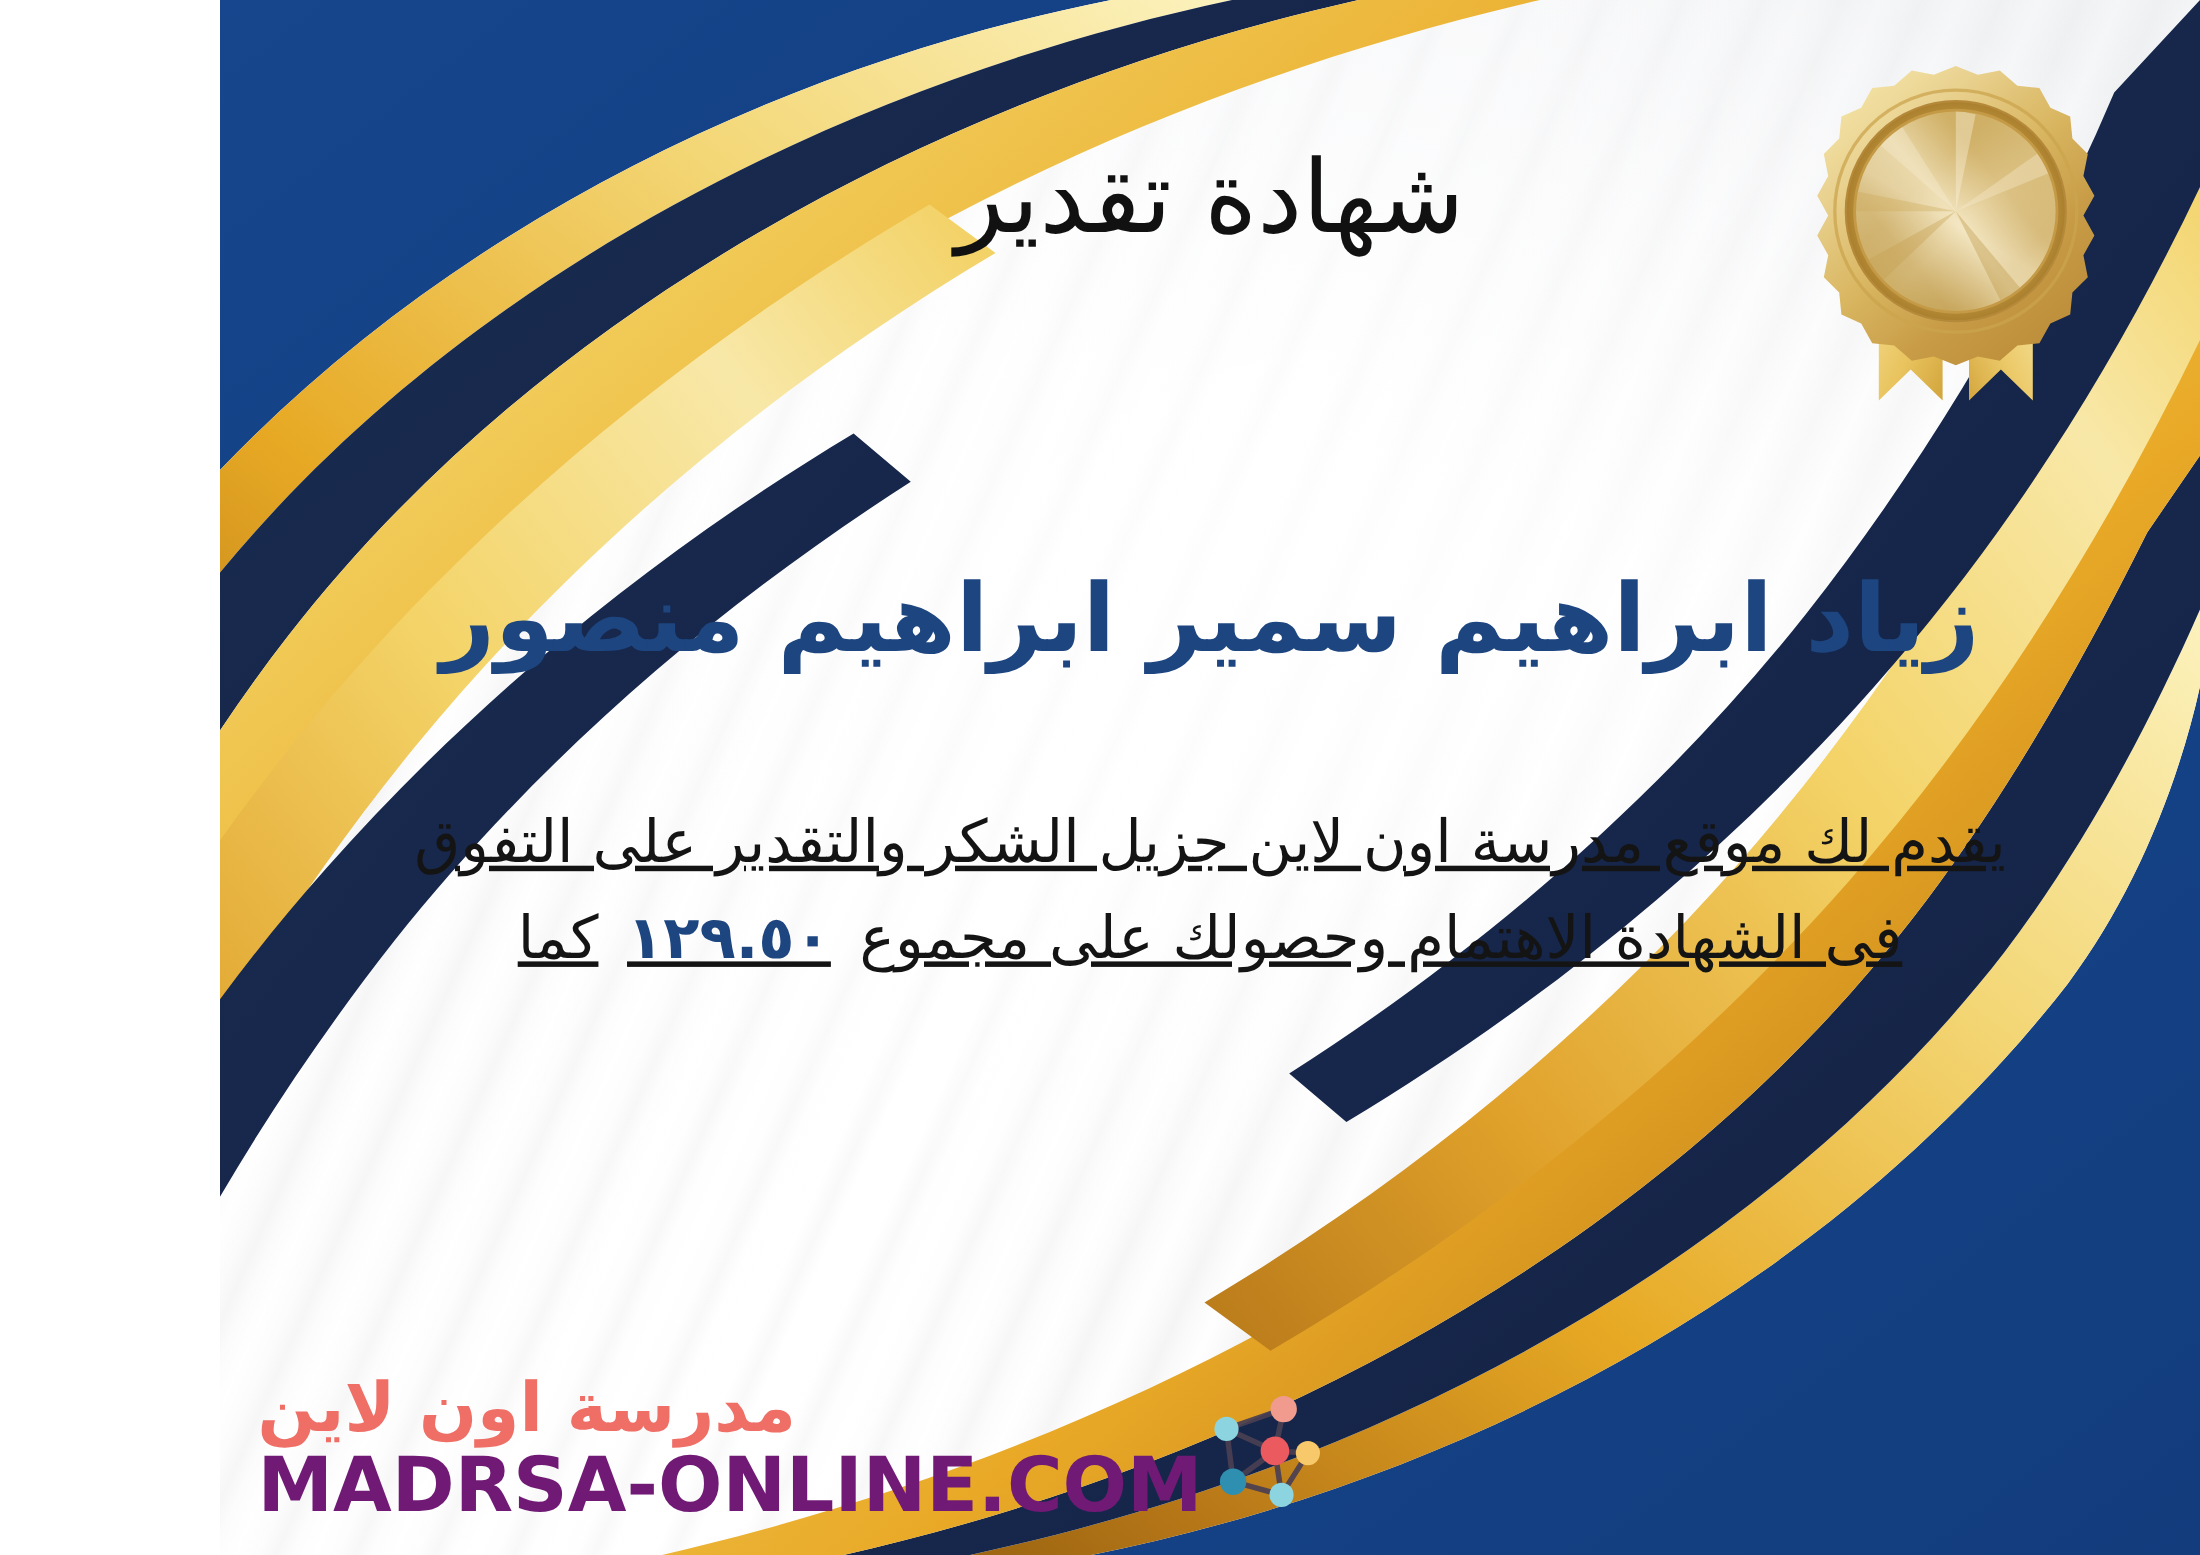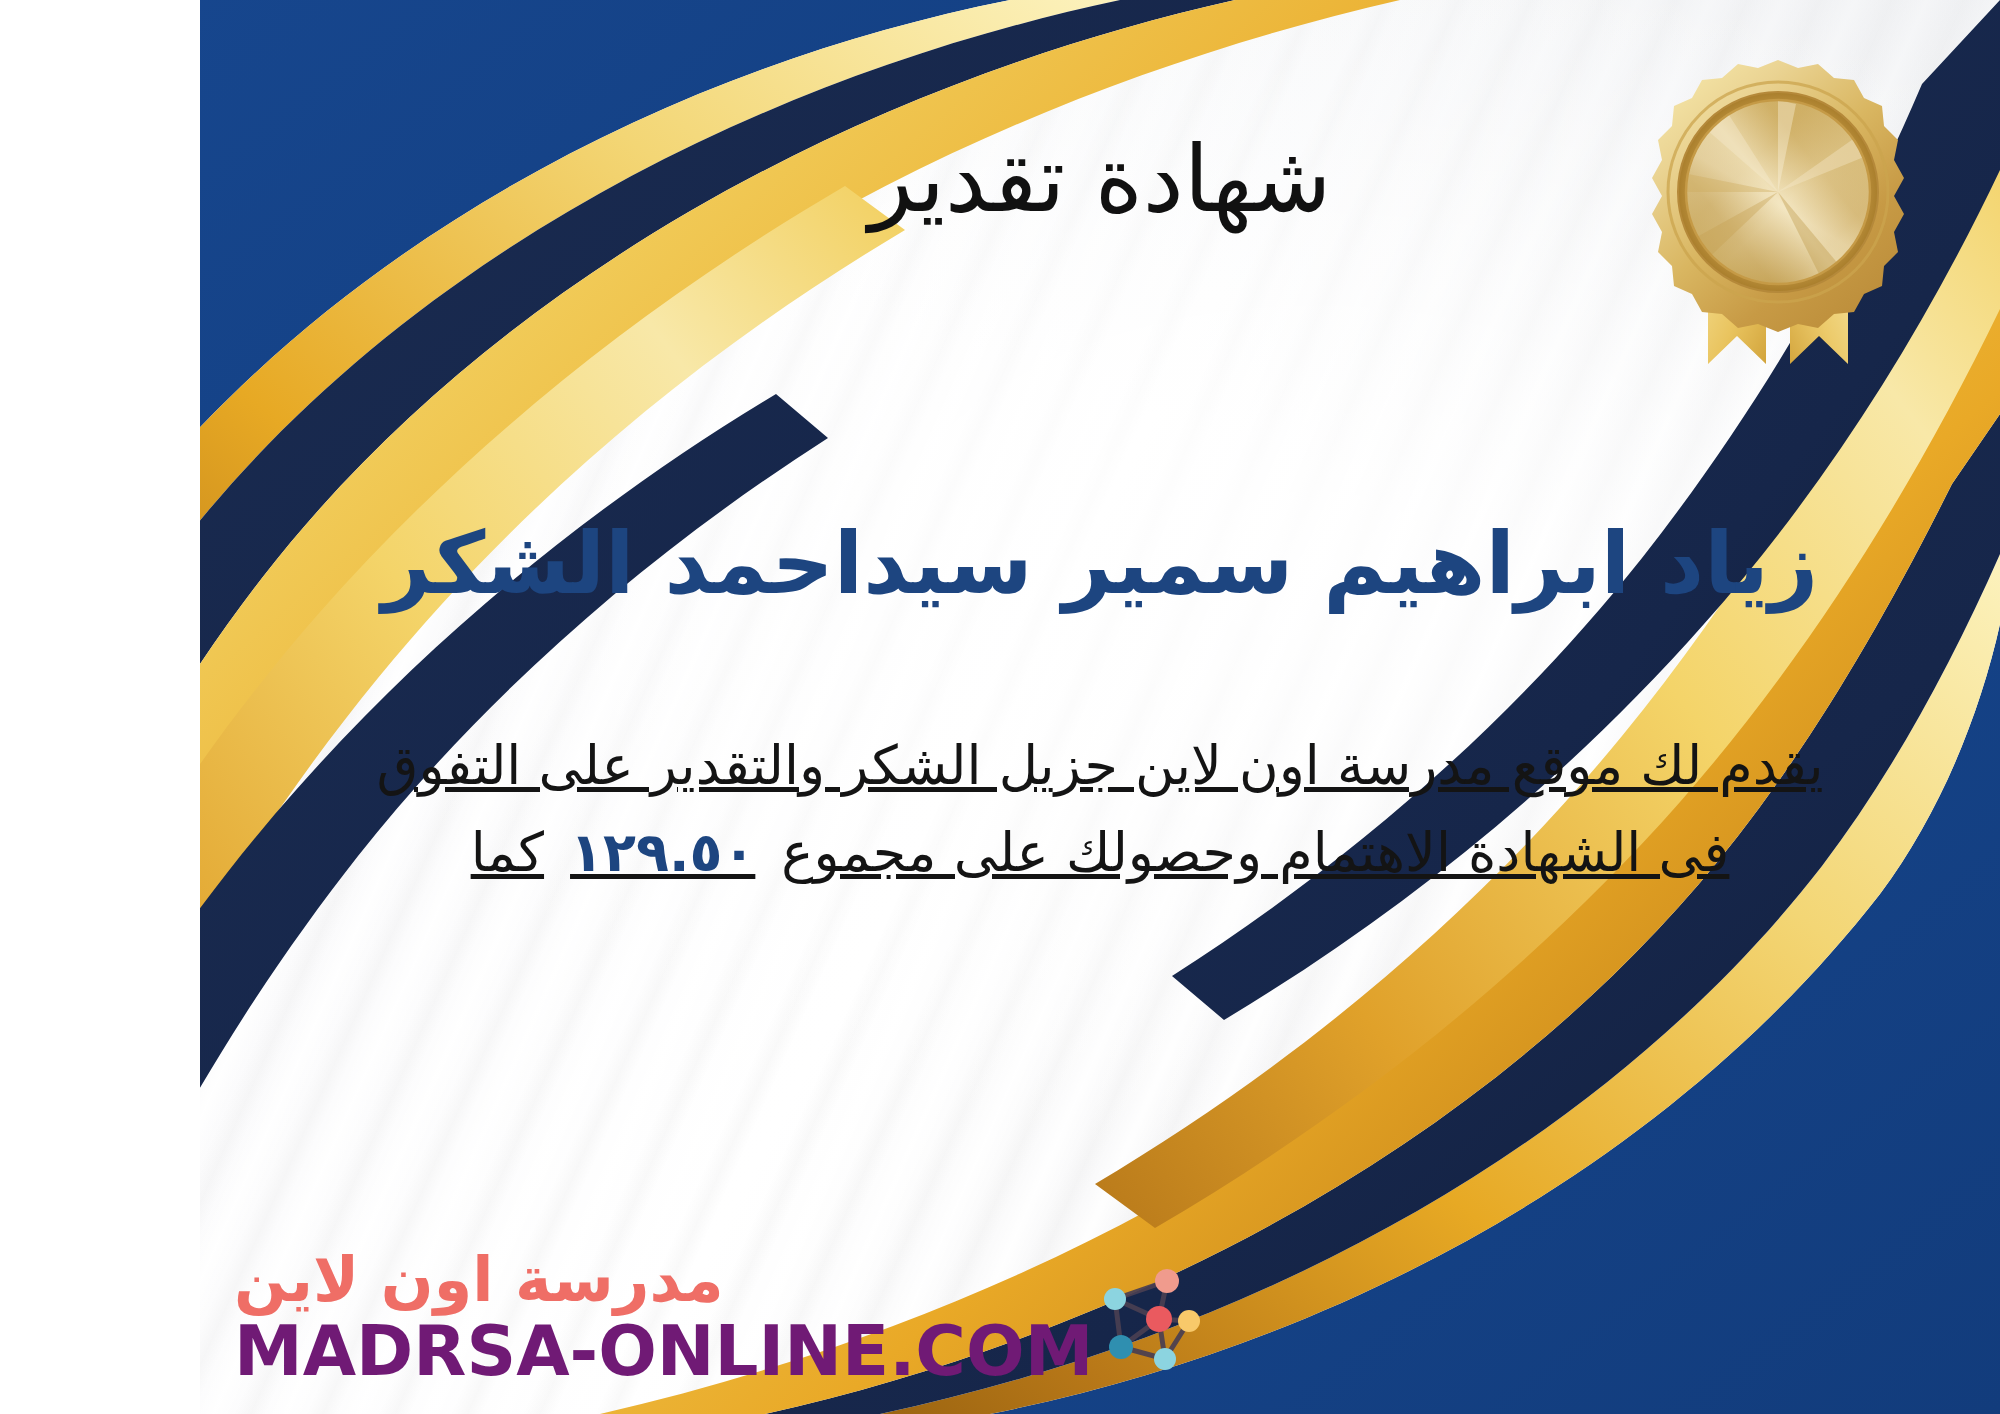--- a/index.html
+++ b/index.html
@@ -295,21 +295,21 @@
         <path d="M140,140 L62,214 L50,190 Z" fill="#c5a052"></path>
         <path d="M140,140 L140,48 L158,52 Z" fill="#fbf4e0"></path>
         <path d="M140,140 L48,140 L50,122 Z" fill="#cdaa5e"></path>
       </g>
     </g>
     <circle cx="140" cy="140" r="92" fill="none" stroke="#c59a46" stroke-width="2.5"></circle>
   </svg>
 
   <div class="title">شهادة تقدير</div>
 
-  <div class="student-name">زياد ابراهيم سمير سيداحمد الشكر</div>
+  <div class="student-name">زياد ابراهيم سمير ابراهيم منصور</div>
 
   <div class="body-block">
     <div class="body-line">يقدم لك موقع مدرسة اون لاين جزيل الشكر  والتقدير على التفوق</div>
     <div class="body-line">
       <span>فى الشهادة الاهتمام وحصولك على مجموع</span><span class="score">١٢٩.٥٠</span><span>كما</span>
     </div>
   </div>
 
 
   <div class="brand">

